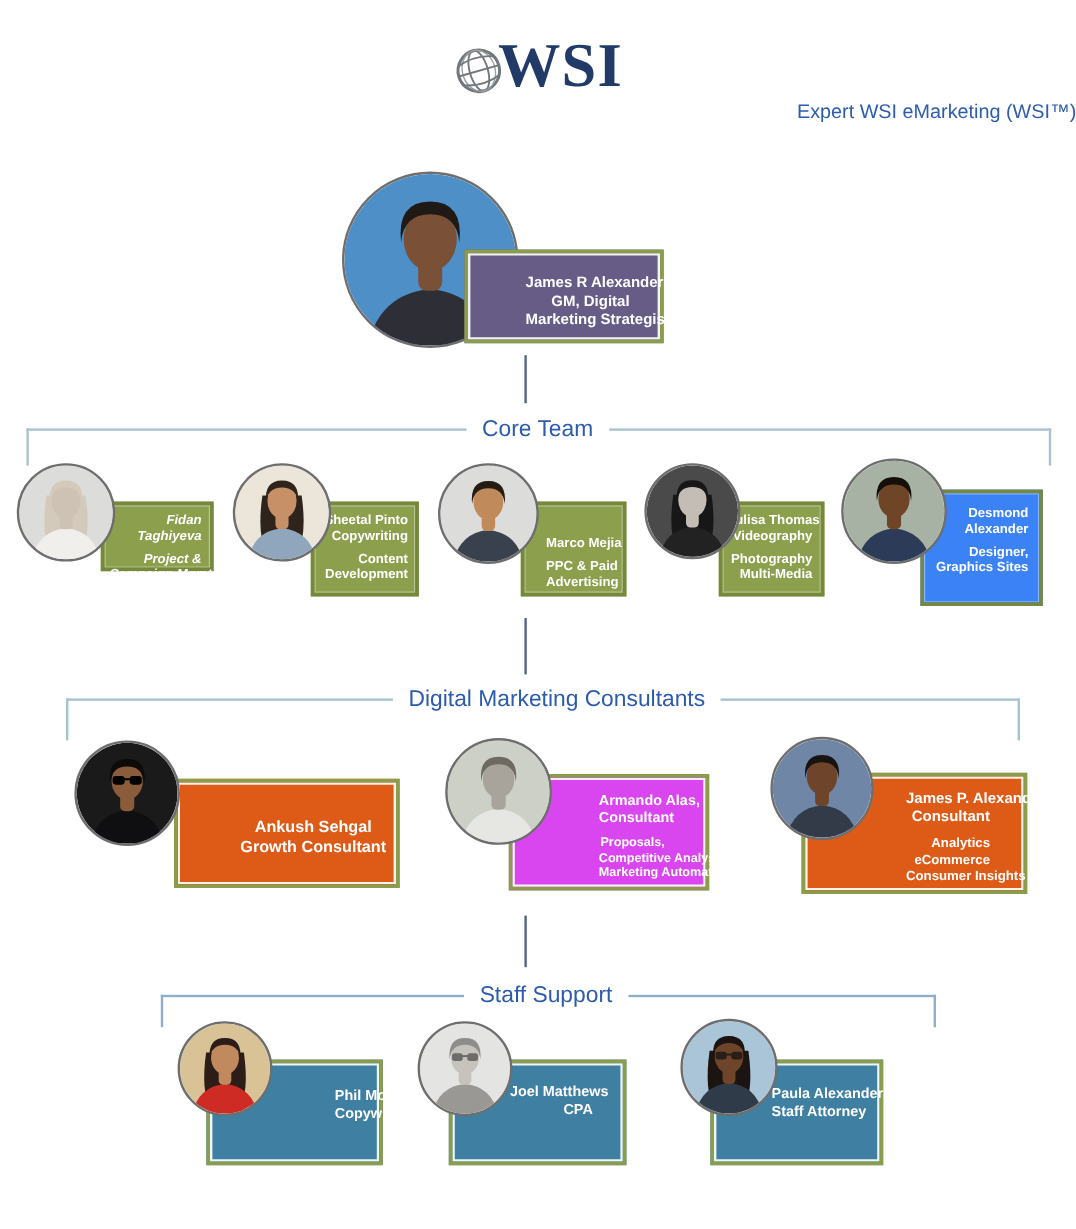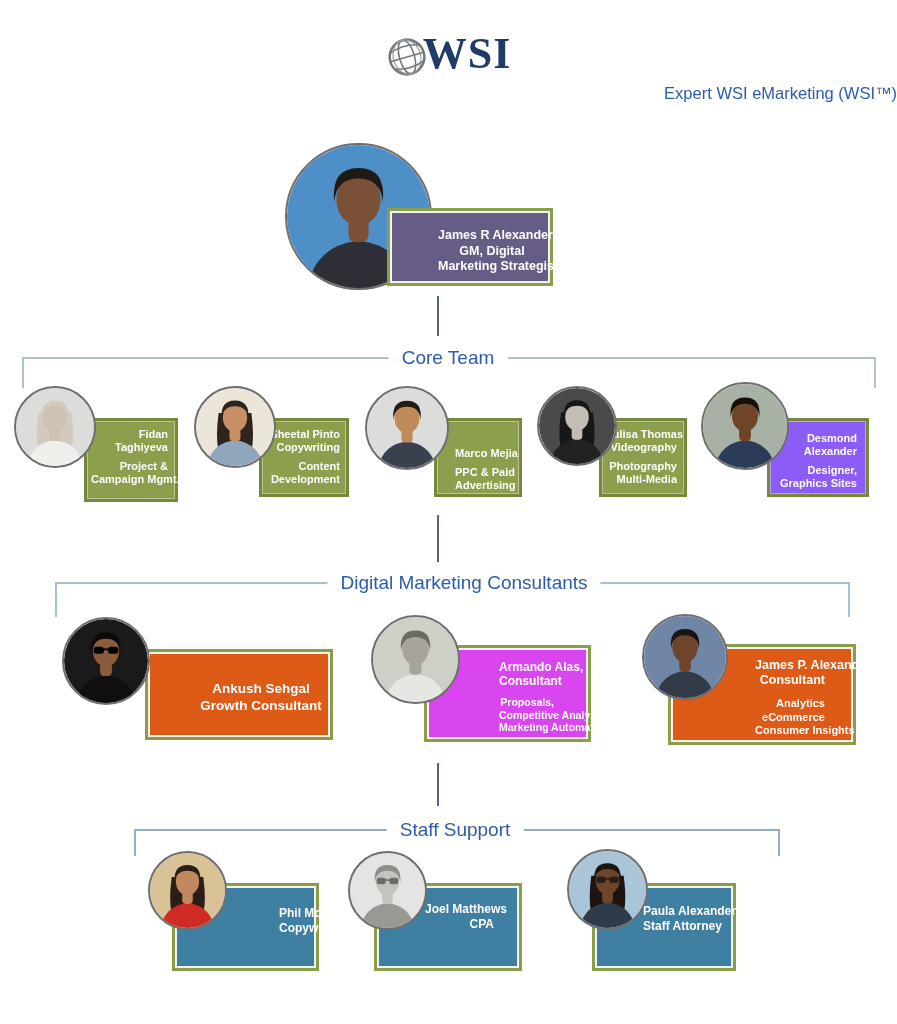--- a/index.html
+++ b/index.html
@@ -3,21 +3,21 @@
 <meta charset="utf-8">
 <style>
   html,body{margin:0;padding:0;background:#ffffff;}
   body{font-family:"Liberation Sans","DejaVu Sans",sans-serif;}
   #stage{position:relative;width:897px;height:1024px;margin:0 auto;background:#ffffff;overflow:hidden;}
 
   
   .logo-row{position:absolute;top:30px;left:0;width:100%;display:flex;justify-content:center;align-items:center;}
   .globe{width:42px;height:42px;margin-right:-5px;margin-top:6px;}
   .globe svg{display:block;width:100%;height:100%;}
-  .logo-text{font-family:"Liberation Serif","DejaVu Serif",serif;font-weight:700;font-size:44px;line-height:1;letter-spacing:1px;}
+  .logo-text{font-family:"Liberation Serif","DejaVu Serif",serif;font-weight:700;font-size:52px;line-height:1;letter-spacing:1px;}
   .subtitle{position:absolute;top:84px;left:0;width:100%;text-align:right;font-size:16.5px;}
 
   
   .photo{position:absolute;border-radius:50%;overflow:hidden;border:2px solid #6e6e6e;box-sizing:border-box;z-index:3;background:#ddd;}
   .photo svg{display:block;width:100%;height:100%;}
   .box{position:absolute;box-sizing:border-box;z-index:2;}
   .box.fancy{box-shadow:inset 0 0 0 2px rgba(255,255,255,.92);padding-left:44px;}
   .box.olive-fill{box-shadow:inset 0 0 0 1px rgba(255,255,255,.40);}
   .box-text{color:#ffffff;font-weight:700;}
   .line{white-space:nowrap;}
@@ -66,21 +66,21 @@
       </div>
     </div>
     <div class="connector" style="left: 437px; top: 296px; height: 40px; background: rgb(86, 100, 136);"></div>
     <div class="connector" style="left: 437px; top: 515px; height: 47px; background: rgb(86, 100, 136);"></div>
     <div class="connector" style="left: 437px; top: 763px; height: 43px; background: rgb(86, 100, 136);"></div>
     <div class="hline" style="left: 22px; top: 357px; width: 854px; background: rgb(171, 196, 204);"></div>
     <div class="drop" style="left: 22px; top: 357px; height: 31px; background: rgb(171, 196, 204);"></div>
     <div class="drop" style="left: 874px; top: 357px; height: 31px; background: rgb(171, 196, 204);"></div>
     <div class="section-title" style="left: 448px; top: 358px; font-size: 19px; color: rgb(45, 92, 172);">Core Team</div>
     <div>
-      <div class="box olive-fill" style="left: 84px; top: 418px; width: 94px; height: 84px; background: rgb(140, 159, 77); border: 3px solid rgb(118, 136, 60);">
+      <div class="box olive-fill" style="left: 84px; top: 418px; width: 94px; height: 58px; background: rgb(140, 159, 77); border: 3px solid rgb(118, 136, 60); font-style: italic;">
         <div class="box-text" style="text-align: right; padding: 7px 7px 0px 4px; font-size: 11px; line-height: 13px; color: rgb(255, 255, 255);">
           <div class="line">Fidan</div>
           <div class="line">Taghiyeva</div>
           <div style="height: 6px;"></div>
           <div class="line">Project &amp;</div>
           <div class="line">Campaign Mgmt.</div>
         </div>
       </div>
       <div class="photo" style="left: 14px; top: 386px; width: 82px; height: 82px; border-color: rgb(110, 110, 110);">
         <svg viewBox="0 0 100 100" preserveAspectRatio="xMidYMid slice">
@@ -148,21 +148,21 @@
           <circle cx="50" cy="50" r="50" fill="#4A4A4A"></circle>
           <path d="M29 32 Q23 76 34 93 L66 93 Q77 76 71 32 Z" fill="#171717"></path>
           <path d="M13 103 Q19 70 50 67 Q81 70 87 103 Z" fill="#222222"></path>
           <rect x="43" y="50" width="14" height="18" rx="5" fill="#C4BDB6"></rect>
           <ellipse cx="50" cy="38" rx="15.5" ry="18.5" fill="#C4BDB6"></ellipse>
           <path d="M33 40 Q30.5 16 50 16 Q69.5 16 67 40 Q65.5 23.5 50 23.5 Q34.5 23.5 33 40 Z" fill="#171717"></path>
         </svg>
       </div>
     </div>
     <div>
-      <div class="box olive-fill" style="left: 767px; top: 418px; width: 102px; height: 79px; background: #8b5cf6; border: 3px solid rgb(118, 136, 60);">
+      <div class="box olive-fill" style="left: 767px; top: 408px; width: 102px; height: 97px; background: #3b82f6; border: 3px solid rgb(118, 136, 60);">
         <div class="box-text" style="text-align: right; padding: 11px 9px 0px 4px; font-size: 11px; line-height: 13px; color: rgb(255, 255, 255);">
           <div class="line">Desmond</div>
           <div class="line">Alexander</div>
           <div style="height: 6px;"></div>
           <div class="line">Designer,</div>
           <div class="line">Graphics Sites</div>
         </div>
       </div>
       <div class="photo" style="left: 701px; top: 382px; width: 88px; height: 88px; border-color: rgb(110, 110, 110);">
         <svg viewBox="0 0 100 100" preserveAspectRatio="xMidYMid slice">

